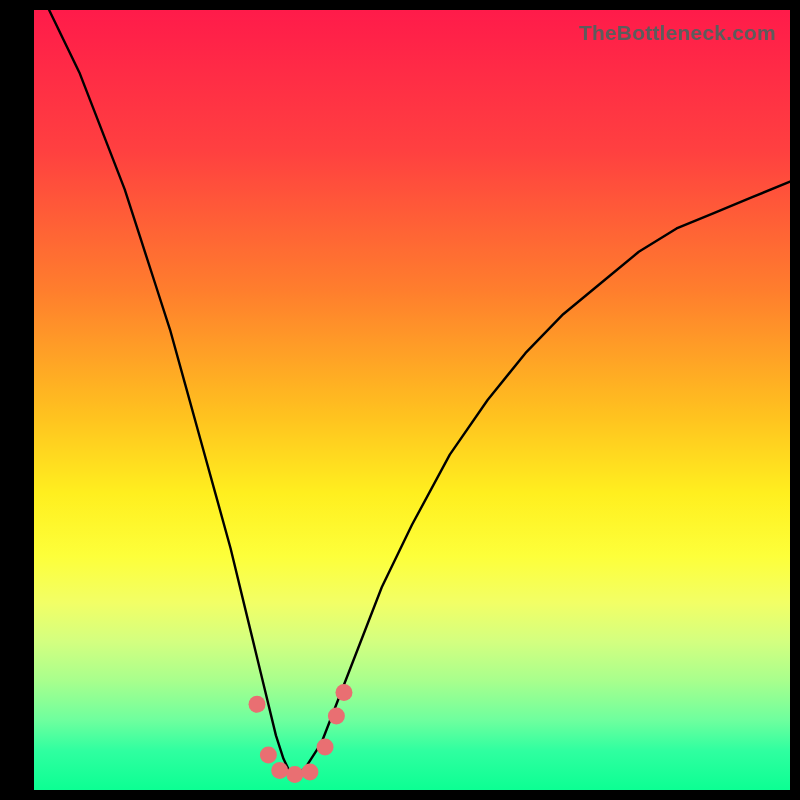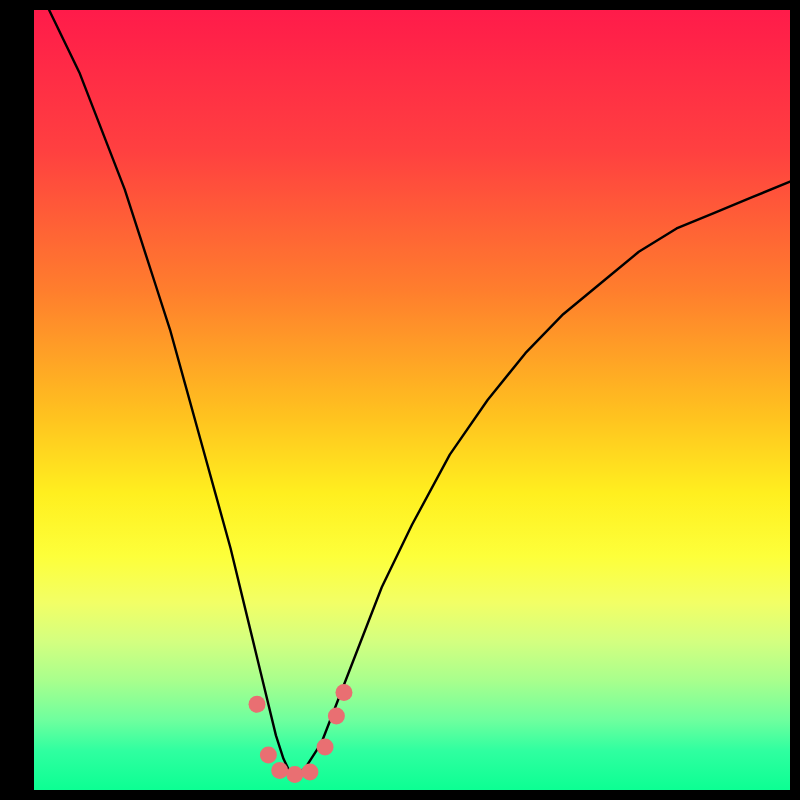--- a/index.html
+++ b/index.html
@@ -47,20 +47,21 @@
     width: 100%;
     height: 100%;
     overflow: visible;
   }
 </style>
 </head>
 <body>
 
 <div class="stage">
   <div class="plot-area">
+    <div class="watermark">TheBottleneck.com</div>
     <svg class="curves" viewBox="0 0 756 780" preserveAspectRatio="none">
       <g id="curve-layer">
           <path d="M15.12 0.00 L30.24 31.20 L45.36 62.40 L60.48 101.40 L75.60 140.40 L90.72 179.40 L105.84 226.20 L120.96 273.00 L136.08 319.80 L151.20 374.40 L166.32 429.00 L181.44 483.60 L196.56 538.20 L211.68 600.60 L226.80 663.00 L241.92 725.40 L249.48 748.80 L257.04 764.40 L264.60 764.40 L272.16 756.60 L287.28 733.20 L302.40 694.20 L317.52 655.20 L332.64 616.20 L347.76 577.20 L378.00 514.80 L415.80 444.60 L453.60 390.00 L491.40 343.20 L529.20 304.20 L567.00 273.00 L604.80 241.80 L642.60 218.40 L680.40 202.80 L718.20 187.20 L756.00 171.60" fill="none" stroke="#000" stroke-width="2.4" stroke-linejoin="round" stroke-linecap="round"></path>
         </g>
       <g id="marker-layer">
           <circle cx="223.02" cy="694.20" r="8.5" fill="#e96f72"></circle>
           <circle cx="234.36" cy="744.90" r="8.5" fill="#e96f72"></circle>
           <circle cx="245.70" cy="760.50" r="8.5" fill="#e96f72"></circle>
           <circle cx="260.82" cy="764.40" r="8.5" fill="#e96f72"></circle>
           <circle cx="275.94" cy="762.06" r="8.5" fill="#e96f72"></circle>

